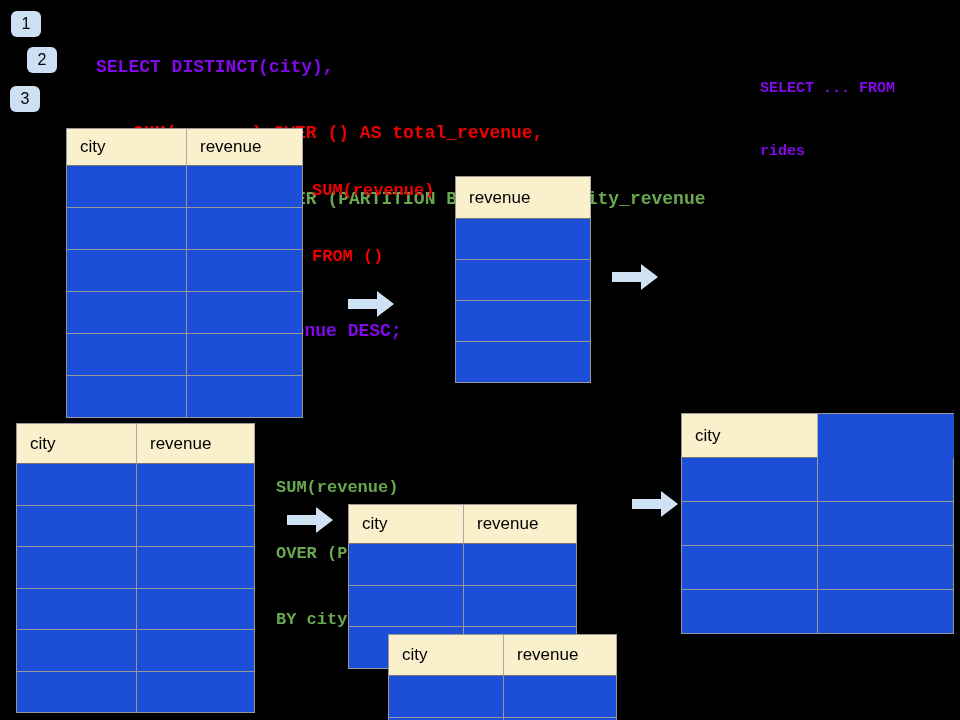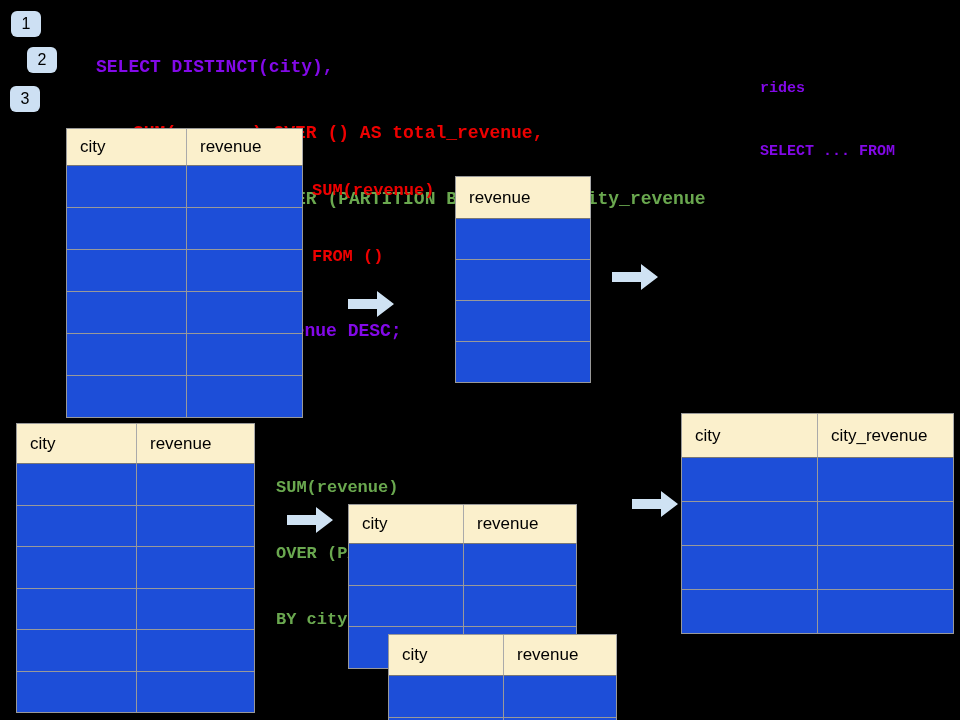--- a/index.html
+++ b/index.html
@@ -46,22 +46,22 @@
 
   <div class="code main-code">
     <div class="purple">SELECT DISTINCT(city),</div>
     <div class="red ind4">SUM(revenue) OVER () AS total_revenue,</div>
     <div class="green ind4">SUM(revenue) OVER (PARTITION BY city) as city_revenue</div>
     <div class="purple ind2">FROM rides</div>
     <div class="purple ind2">ORDER by city_revenue DESC;</div>
   </div>
 
   <div class="code side-note purple">
+    <div>SELECT ... FROM</div>
     <div>rides</div>
-    <div>SELECT ... FROM</div>
   </div>
 
   <div class="code label red" style="left:312px;top:136px;">
     <div>SUM(revenue)</div>
     <div>FROM ()</div>
   </div>
 
   <div class="code label green" style="left:276px;top:433px;">
     <div>SUM(revenue)</div>
     <div>OVER (PARTITION</div>
@@ -178,21 +178,20 @@
       </div>
       <div class="tr">
         <div class="td"></div>
         <div class="td"></div>
       </div>
     </div>
 
   <div class="tbl" style="left:681px;top:413px;--cols:136px 136px;--hh:44px;--rh:44px;">
       <div class="tr head">
         <div class="td">city</div>
-        <div class="td">city_revenue</div>
       </div>
       <div class="tr">
         <div class="td"></div>
         <div class="td"></div>
       </div>
       <div class="tr">
         <div class="td"></div>
         <div class="td"></div>
       </div>
       <div class="tr">

